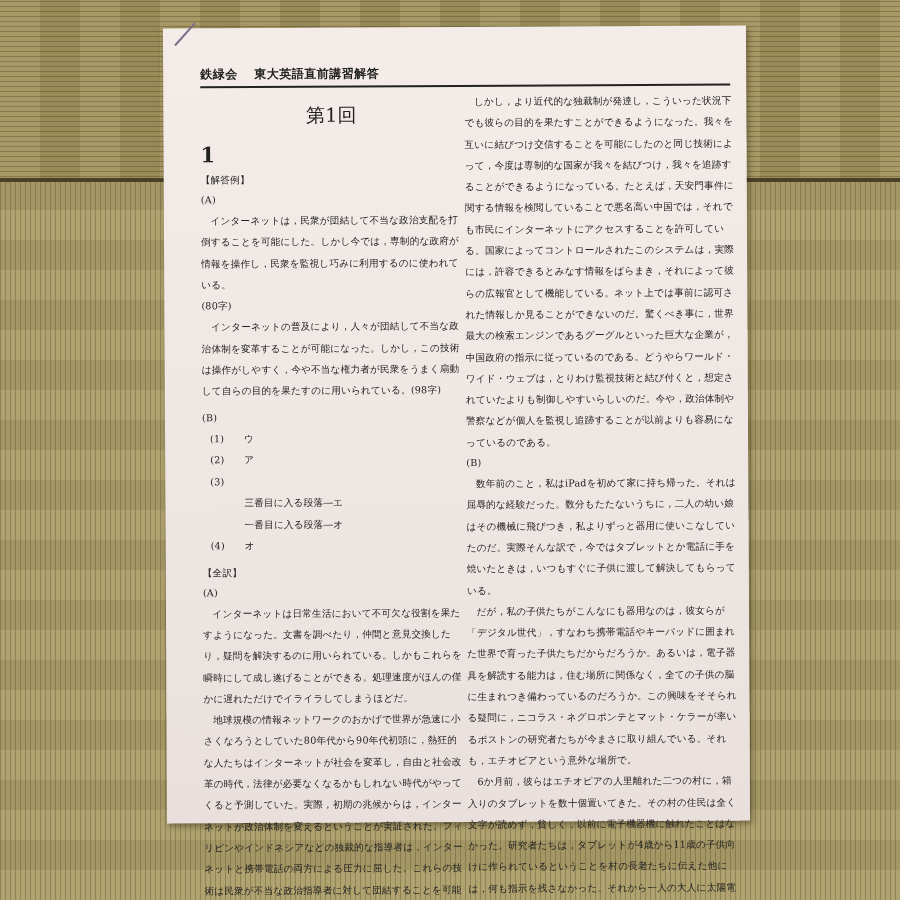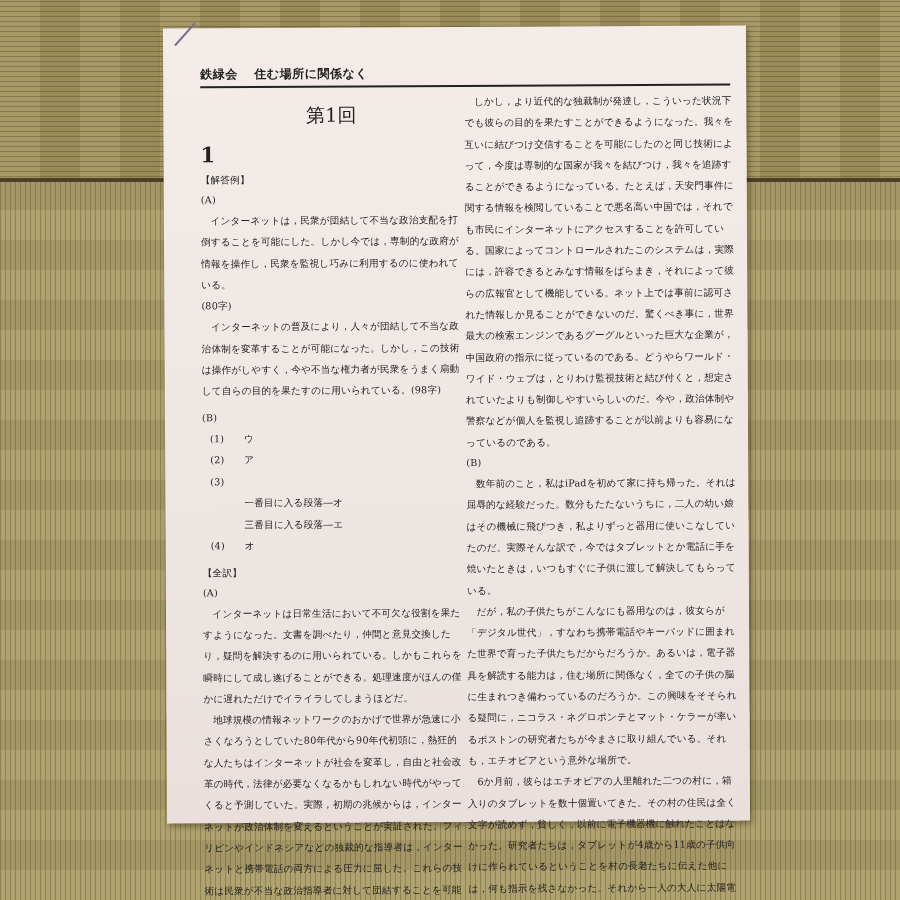--- a/index.html
+++ b/index.html
@@ -61,21 +61,21 @@
 
 <div class="tatami-top"></div>
 <div class="tatami-seam"></div>
 <div class="tatami-bottom"></div>
 
 <div class="page">
   <div class="pen-mark"></div>
 
   <div class="header">
     <span>鉄緑会</span>
-    <span>住む場所に関係なく</span>
+    <span>東大英語直前講習解答</span>
   </div>
 
   <div class="col col-left">
     <div class="round-title">第1回</div>
     <div class="q-number">1</div>
     <div class="label">【解答例】</div>
     <div class="label">(A)</div>
     <p class="indent">インターネットは，民衆が団結して不当な政治支配を打倒することを可能にした。しかし今では，専制的な政府が情報を操作し，民衆を監視し巧みに利用するのに使われている。</p>
     <p>(80字)</p>
     <p class="indent">インターネットの普及により，人々が団結して不当な政治体制を変革することが可能になった。しかし，この技術は操作がしやすく，今や不当な権力者が民衆をうまく扇動して自らの目的を果たすのに用いられている。(98字)</p>
@@ -89,25 +89,25 @@
       </div>
       <div class="ans-row">
         <span class="ans-num">(2)</span>
         <span class="ans-val">ア</span>
       </div>
       <div class="ans-row">
         <span class="ans-num">(3)</span>
       </div>
       <div class="ans-row">
         <span class="ans-num"></span>
-        <span class="ans-val">一番目に入る段落―オ</span>
+        <span class="ans-val">三番目に入る段落―エ</span>
       </div>
       <div class="ans-row">
         <span class="ans-num"></span>
-        <span class="ans-val">三番目に入る段落―エ</span>
+        <span class="ans-val">一番目に入る段落―オ</span>
       </div>
       <div class="ans-row">
         <span class="ans-num">(4)</span>
         <span class="ans-val">オ</span>
       </div>
     </div>
     <div class="spacer"></div>
     <div class="label">【全訳】</div>
     <div class="label">(A)</div>
     <p class="indent">インターネットは日常生活において不可欠な役割を果たすようになった。文書を調べたり，仲間と意見交換したり，疑問を解決するのに用いられている。しかもこれらを瞬時にして成し遂げることができる。処理速度がほんの僅かに遅れただけでイライラしてしまうほどだ。</p>

